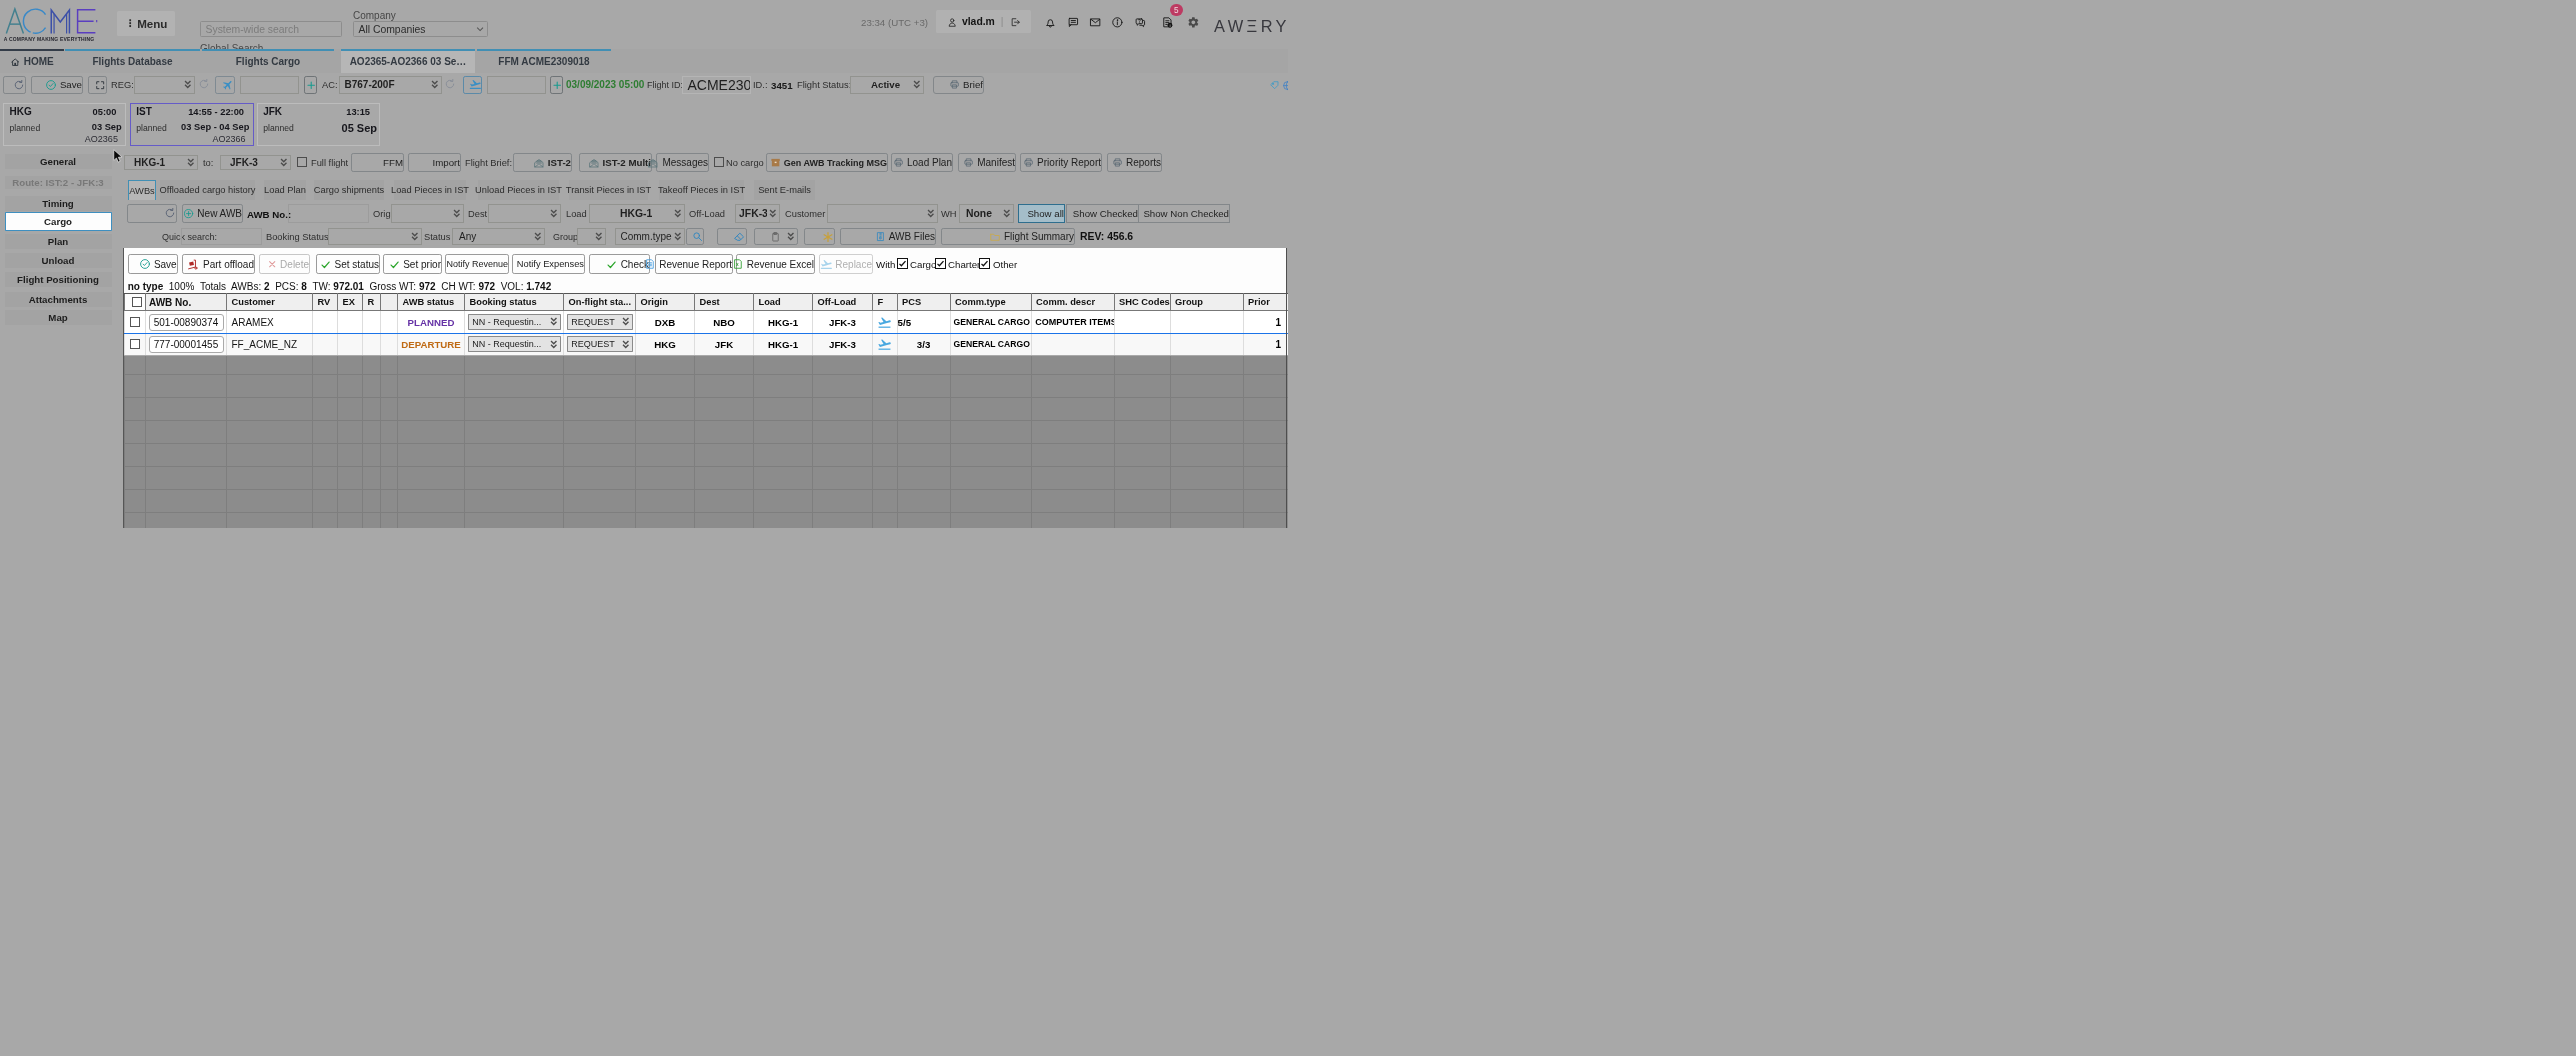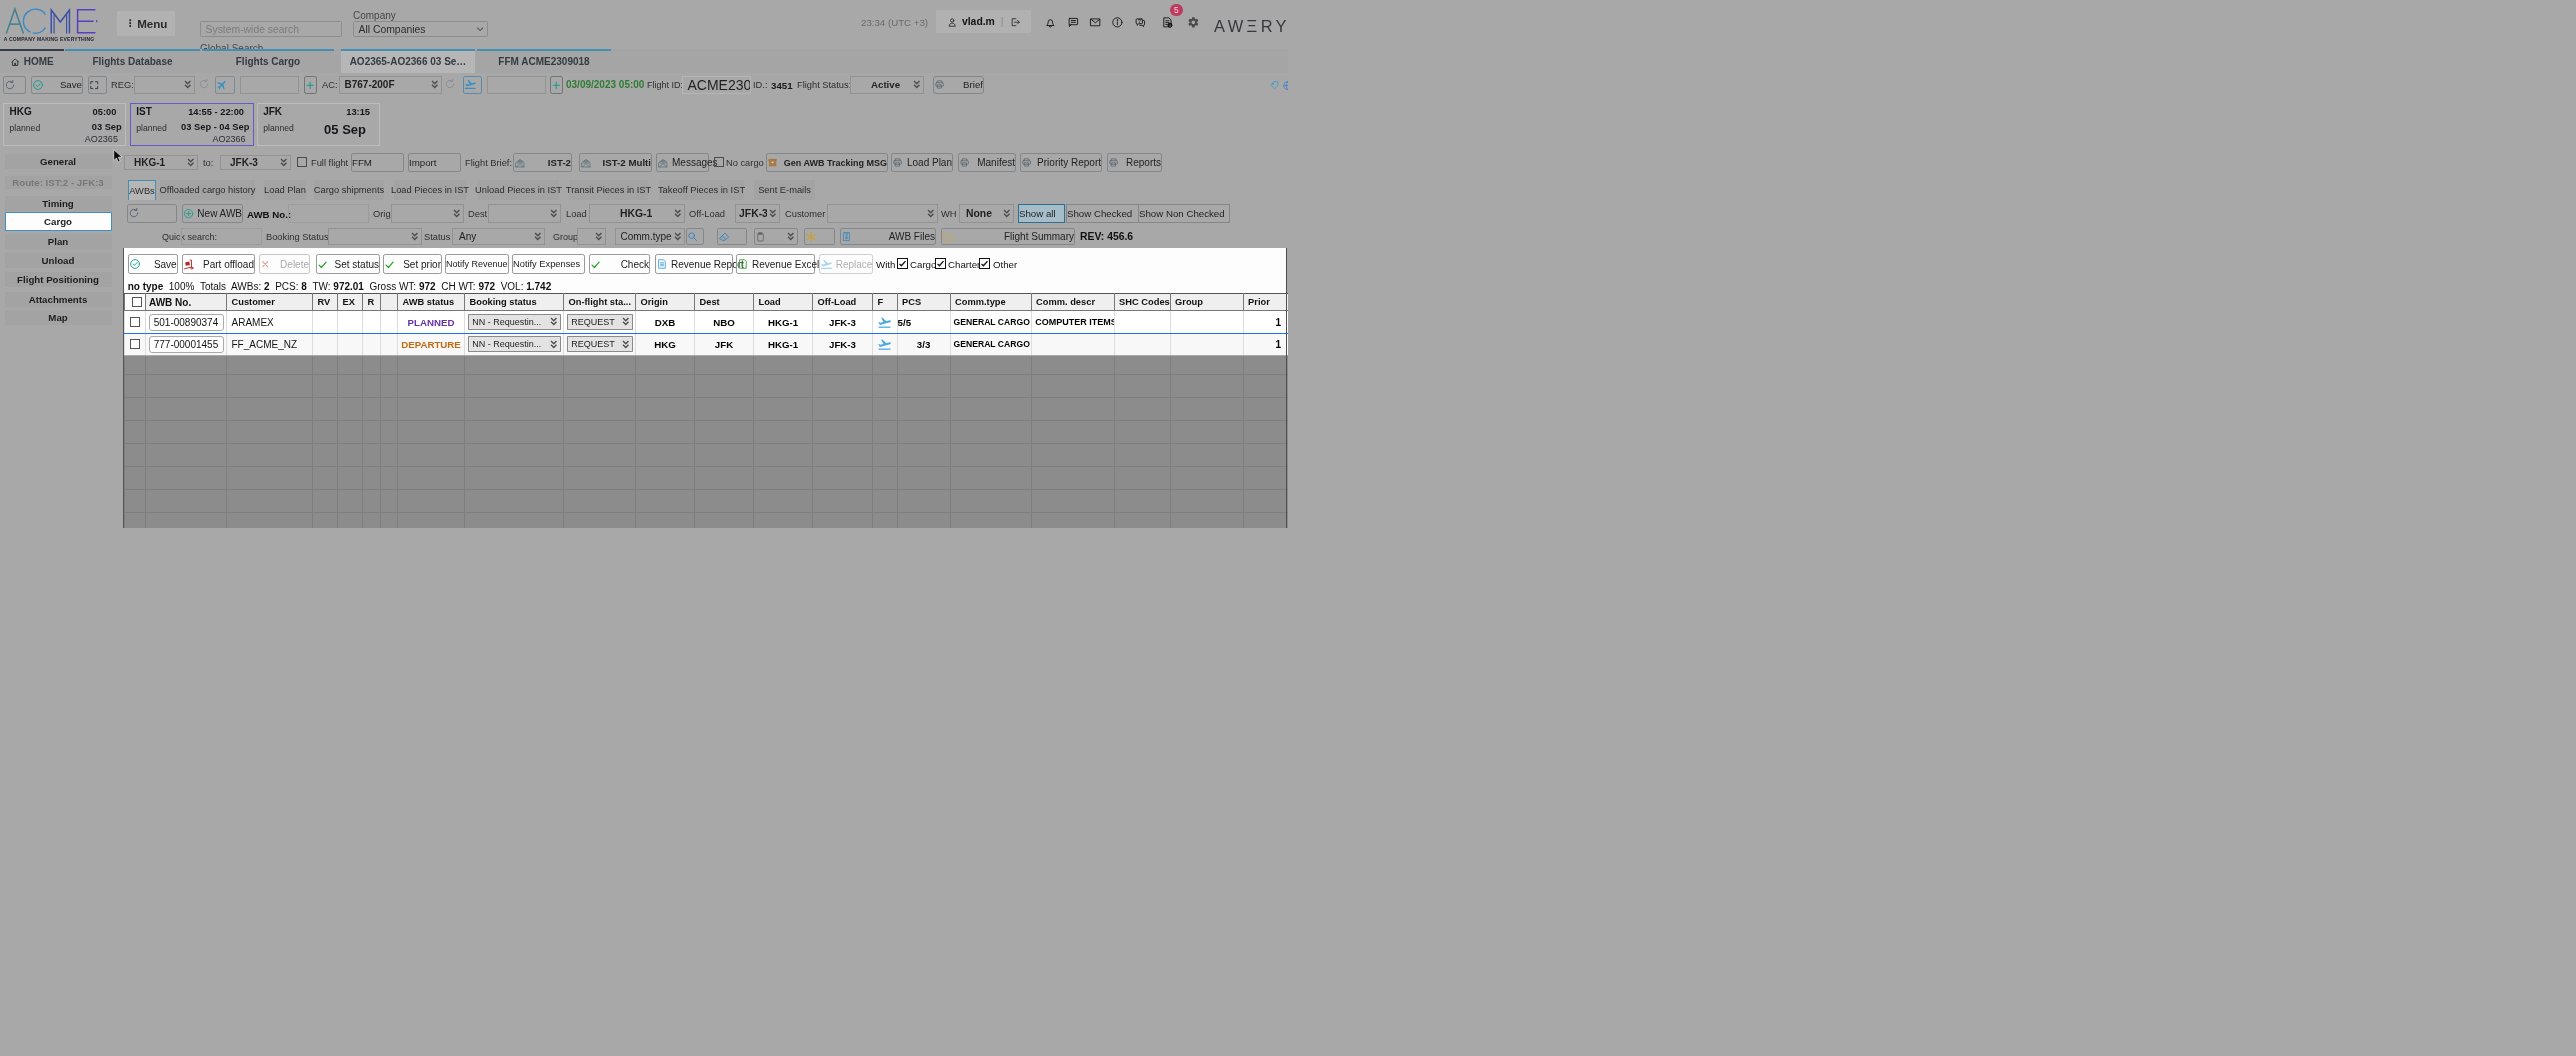--- a/index.html
+++ b/index.html
@@ -1,16 +1,16 @@
 <!DOCTYPE html>
 <html style="font-size:12px"><head><meta charset="utf-8"><style>
 *{margin:0;padding:0;box-sizing:border-box}
 html,body{width:1288px;height:528px;overflow:hidden;background:#a8a8a8;font-family:"Liberation Sans",sans-serif;position:relative}
 .ab{position:absolute}
-.btn{position:absolute;display:flex;align-items:center;justify-content:space-between;gap:3px;border:0.7px solid #83878a;border-radius:2.2px;font-size:10px;color:#222;white-space:nowrap;background:transparent}
+.btn{position:absolute;display:flex;align-items:center;justify-content:flex-end;gap:3px;border:0.7px solid #83878a;border-radius:2.2px;font-size:10px;color:#222;white-space:nowrap;background:transparent}
 .lbl{position:absolute;font-size:10px;color:#2e2e2e;white-space:nowrap}
 .sel{position:absolute;display:flex;align-items:center;border:0.7px solid #92938f;background:transparent;white-space:nowrap}
 .sel .tx{flex:1;overflow:hidden;padding-left:4.5px}
 .cb{position:absolute;border:1.1px solid #4c4c4c;background:transparent}
 svg{display:block}
 .tabtop{position:absolute;top:49px;height:23.5px;display:flex;align-items:center;justify-content:center;font-weight:bold;font-size:10px;color:#333a42;white-space:nowrap}
 .stab{position:absolute;top:180px;height:20px;display:flex;align-items:center;justify-content:center;font-size:9.3px;color:#2c2c2c;background:#a3a3a3;white-space:nowrap}
 .side{position:absolute;left:4.5px;width:107px;background:#a3a3a3;display:flex;align-items:center;justify-content:center;font-weight:bold;font-size:9.7px;color:#1d1d1d;white-space:nowrap}
 b{font-weight:bold}
 </style></head><body>
@@ -228,21 +228,21 @@
     <div class="ab" style="left:5.2px;top:1.9px;font-size:10px;font-weight:bold;color:#16161c;white-space:nowrap">IST</div>
     <div class="ab" style="right:9px;top:3.4px;font-size:9.3px;font-weight:bold;color:#16161c;white-space:nowrap">14:55 - 22:00</div>
     <div class="ab" style="left:5.2px;top:18.6px;font-size:8.6px;color:#2c2c2c;white-space:nowrap">planned</div>
     <div class="ab" style="right:3.7px;top:18px;font-size:9.3px;font-weight:bold;color:#16161c;white-space:nowrap">03 Sep - 04 Sep</div>
     <div class="ab" style="right:7.5px;bottom:1.1px;font-size:9px;color:#2c2c34;white-space:nowrap">AO2366</div>
   </div>
 <div class="ab" style="left:257px;top:103px;width:123px;height:43px;border:0.7px solid #bcbcbc;">
     <div class="ab" style="left:5.2px;top:1.9px;font-size:10px;font-weight:bold;color:#16161c;white-space:nowrap">JFK</div>
     <div class="ab" style="right:9px;top:3.4px;font-size:9.3px;font-weight:bold;color:#16161c;white-space:nowrap">13:15</div>
     <div class="ab" style="left:5.2px;top:18.6px;font-size:8.6px;color:#2c2c2c;white-space:nowrap">planned</div>
-    <div class="ab" style="right:13px;top:18px;font-size:13px;font-weight:bold;color:#16161c;white-space:nowrap">05 Sep</div>
+    <div class="ab" style="right:2px;top:18px;font-size:11px;font-weight:bold;color:#16161c;white-space:nowrap">05 Sep</div>
   </div>
 <svg class="ab" style="left:113px;top:149px" width="9.7" height="14" viewBox="0 0 13 19">
     <path d="M1 1 L1 15.5 L4.6 12.2 L7 17.8 L9.6 16.6 L7.2 11.2 L12 10.8 Z" fill="#0a0a0a" stroke="#fff" stroke-width="0.8"></path>
   </svg>
 <div class="side" style="top:154px;height:15px">General</div>
 <div class="side" style="top:176px;height:13.4px;color:#787878">Route: IST:2 - JFK:3</div>
 <div class="side" style="top:196px;height:15px">Timing</div>
 <div class="side" style="top:212px;height:19.4px;background:#fdfdfd;border:1.5px solid #3e8fc0;border-radius:0.7px">Cargo</div>
 <div class="side" style="top:234px;height:15px">Plan</div>
 <div class="side" style="top:253px;height:15px">Unload</div>

